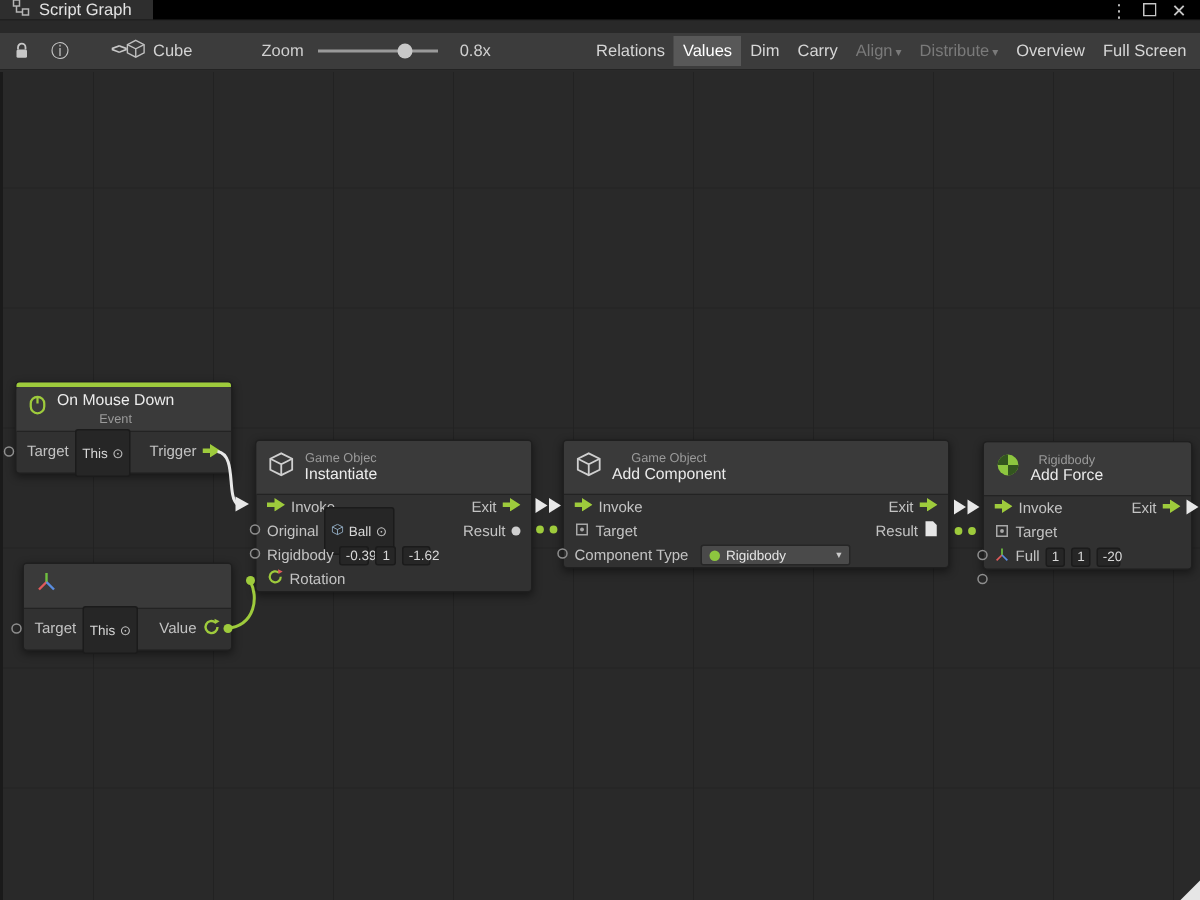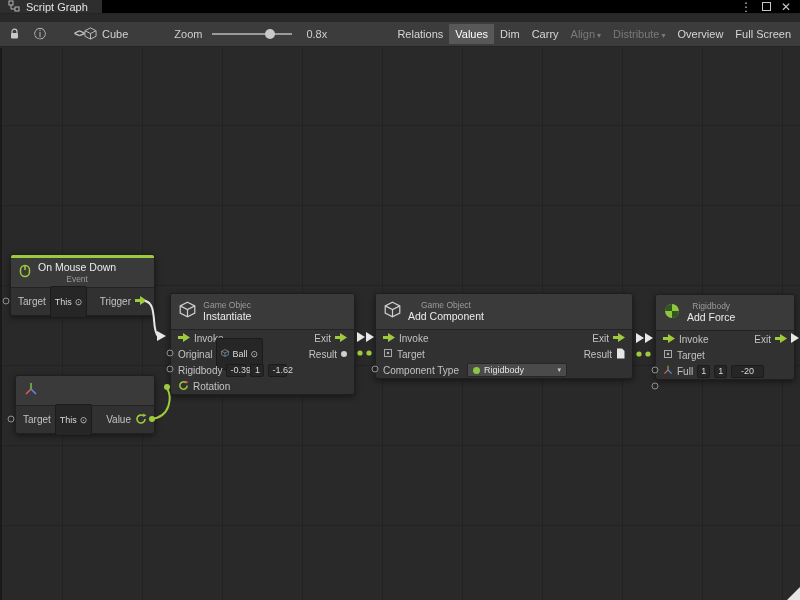--- a/index.html
+++ b/index.html
@@ -335,21 +335,21 @@
   </div>
   <div class="nrow">
     <span><svg width="10" height="10" viewBox="0 0 14 14">
           <line x1="7" y1="7" x2="7" y2="1" stroke="#6fbf3f" stroke-width="1.6"></line>
           <line x1="7" y1="7" x2="2" y2="12" stroke="#e05a5a" stroke-width="1.6"></line>
           <line x1="7" y1="7" x2="12" y2="12" stroke="#5a8de0" stroke-width="1.6"></line>
         </svg></span>
     <span class="lbl">Full</span>
     <span class="nf" style="width:13px">1</span>
     <span class="nf" style="width:13px">1</span>
-    <span class="nf" style="width:33px">-20</span>
+    <span class="nf" style="width:16px">-20</span>
   </div>
 </div>
 
 <span class="pcirc" style="left:6px;top:301px"></span>
 <span class="pcirc" style="left:11px;top:419px"></span>
 <span class="pcirc" style="left:170px;top:353px"></span>
 <span class="pcirc" style="left:170px;top:369px"></span>
 <span class="pcirc" style="left:375px;top:369px"></span>
 <span class="pcirc" style="left:655px;top:370px"></span>
 <span class="pcirc" style="left:655px;top:386px"></span>

